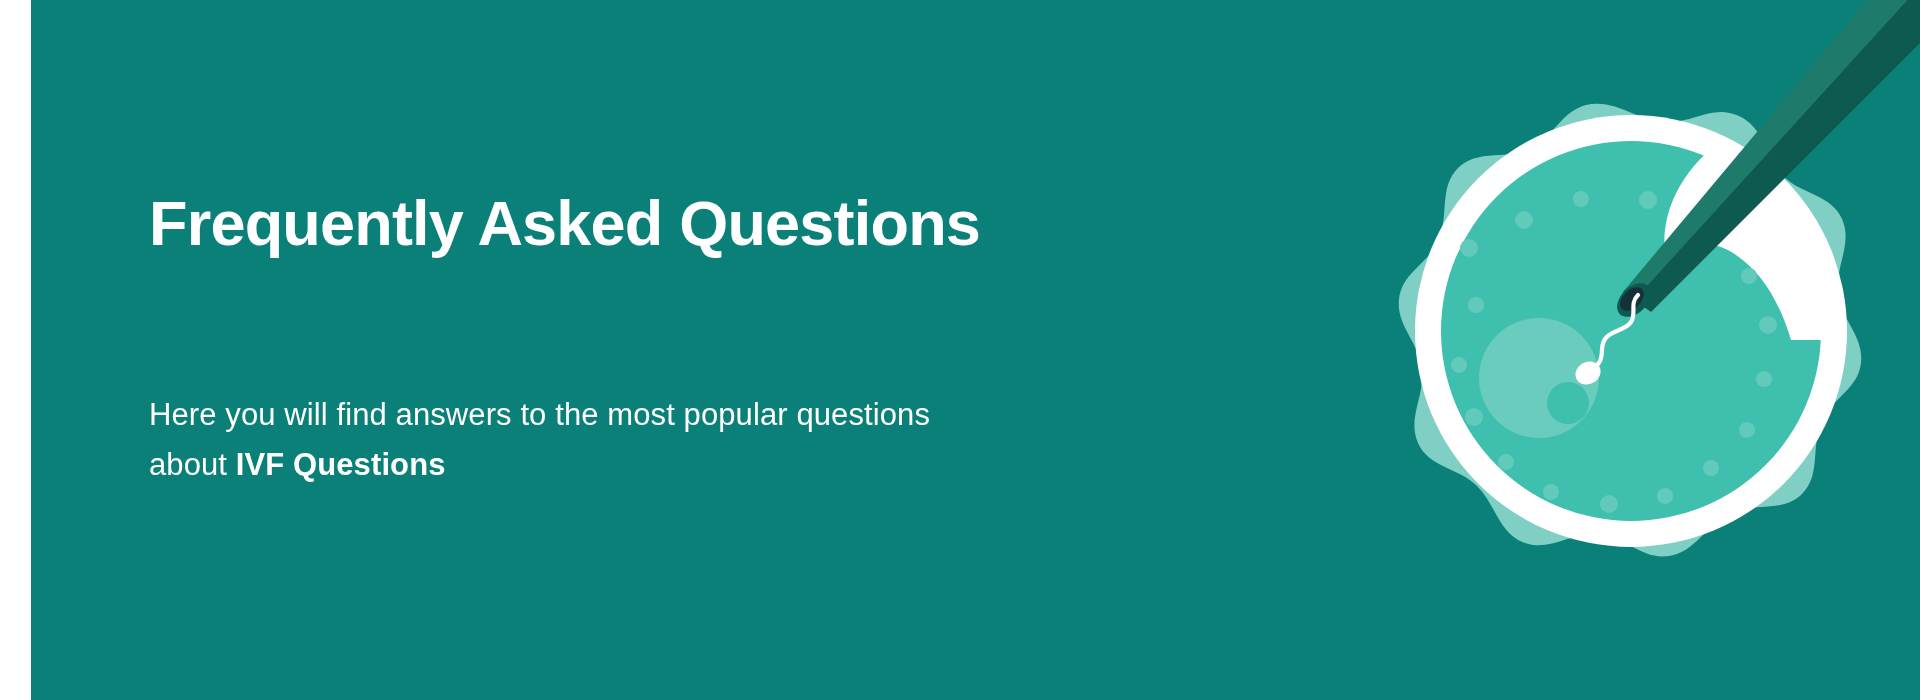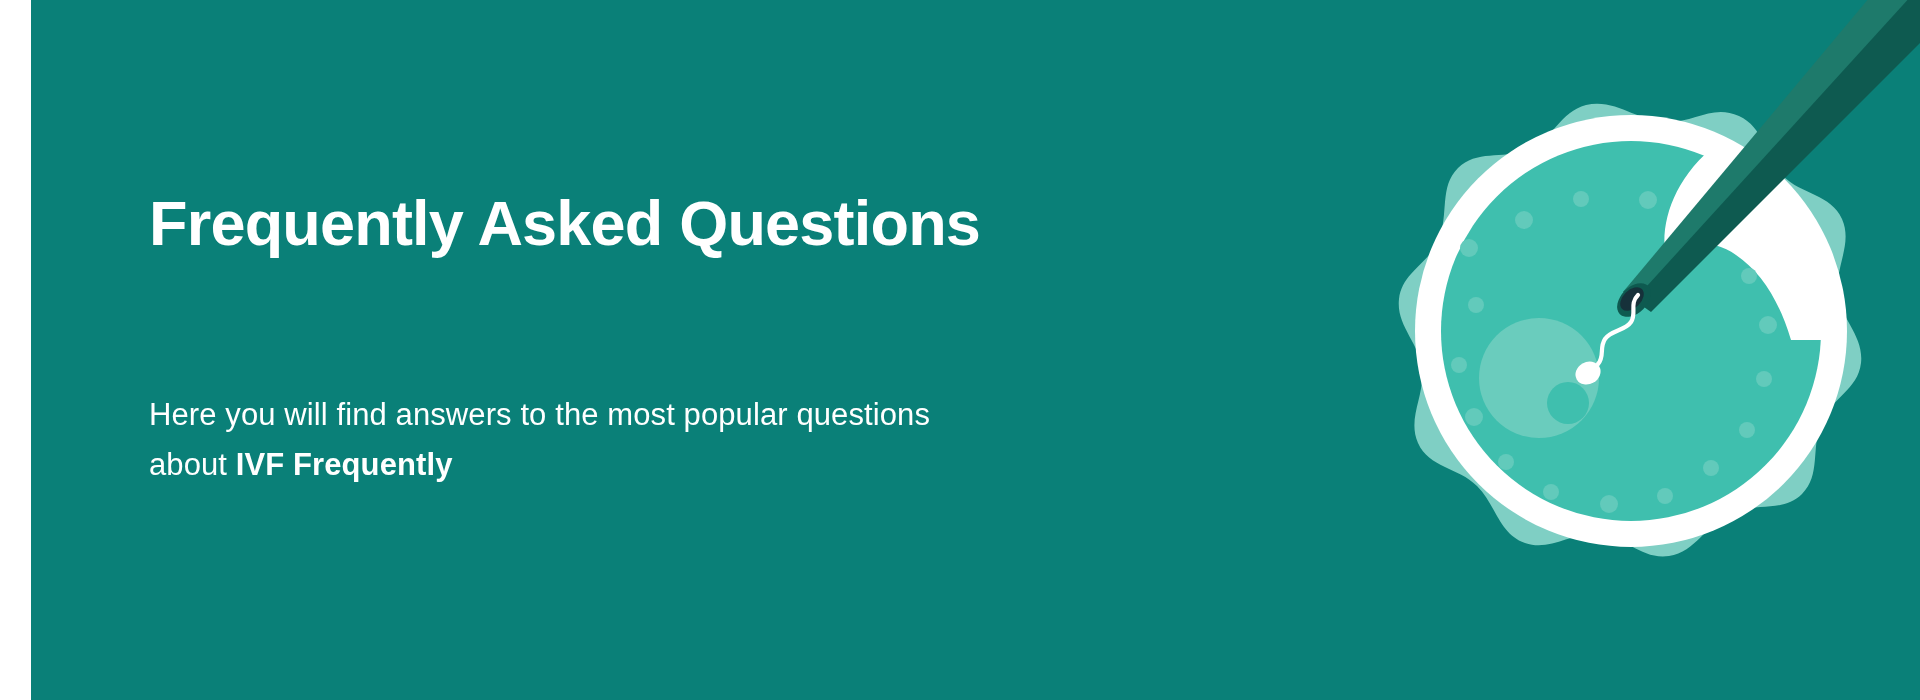--- a/index.html
+++ b/index.html
@@ -72,21 +72,21 @@
   }
 </style>
 </head>
 <body>
 
 <div id="banner" style="background: rgb(10, 128, 120);">
 
   <div id="text-block">
     <h1 id="page-title">Frequently Asked Questions</h1>
 
-    <p id="subtitle"><span>Here you will find answers to the most popular questions about </span><span class="bold-phrase">IVF Frequently</span></p>
+    <p id="subtitle"><span>Here you will find answers to the most popular questions about </span><span class="bold-phrase">IVF Questions</span></p>
   </div>
 
   <div id="illustration">
     <svg viewBox="0 0 760 700" xmlns="http://www.w3.org/2000/svg">
 
       <g>
         <path fill="#7FCFC4" d="
           M 395 105
           C 425 98 447 122 476 122
           C 505 122 522 104 548 116

